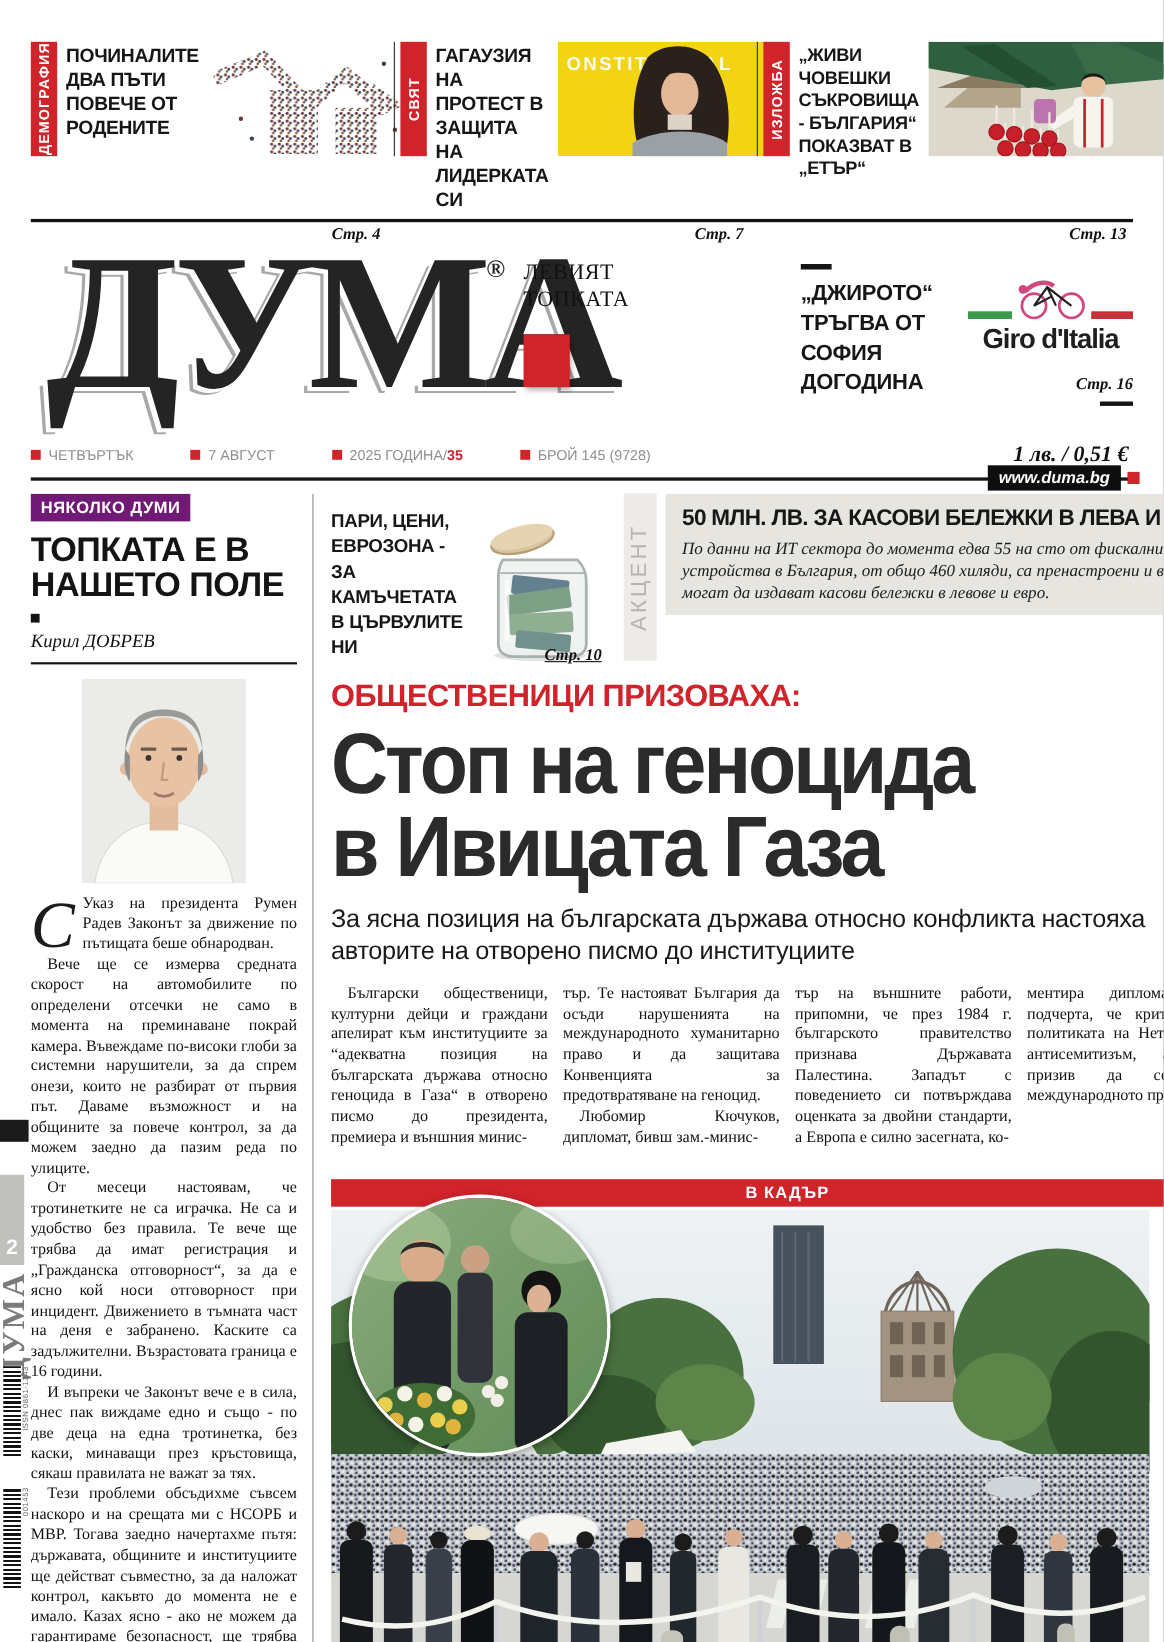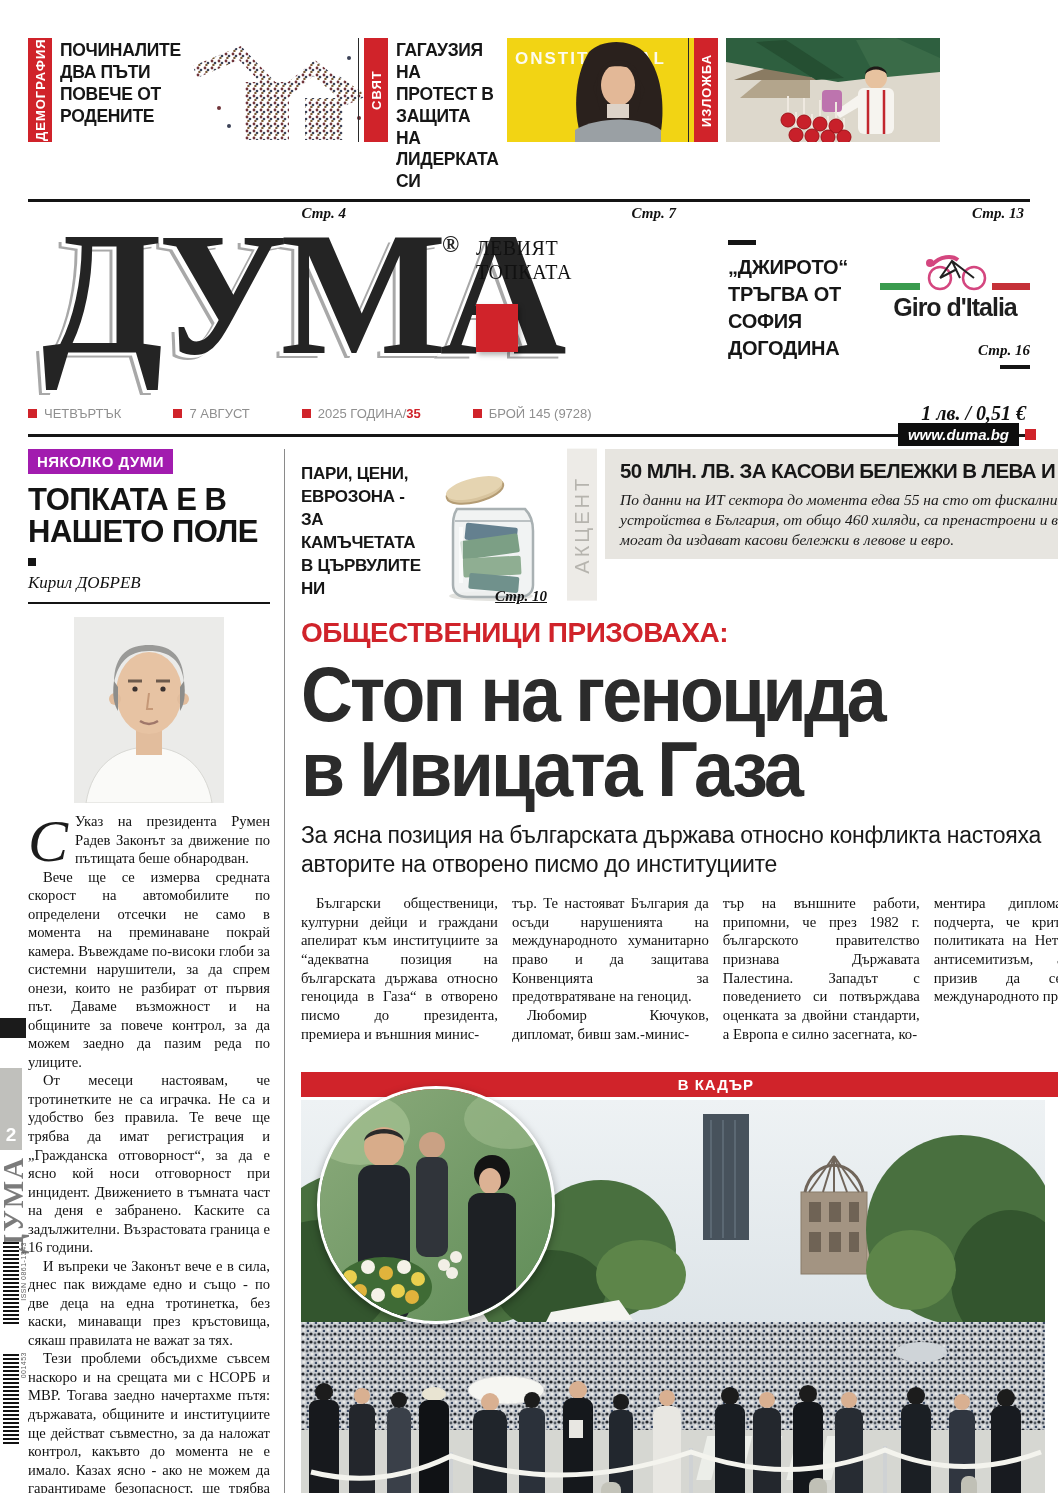--- a/index.html
+++ b/index.html
@@ -51,21 +51,21 @@
   .site-box{background:#0e0e0e;color:#fff;font:bold italic 15px "Liberation Sans",sans-serif;padding:3px 10px;}
   .site-sq{width:11px;height:11px;background:#d0232a;}
 
   
   .content{display:flex;margin-top:12px;min-height:1050px;}
   .left-col{width:242px;flex:none;padding-right:14px;border-right:1px solid #8a8a8a;
             display:flex;flex-direction:column;}
   .main-col{flex:1;padding-left:16px;display:flex;flex-direction:column;}
 
   
-  .op-label{align-self:flex-start;background:#a21caf;color:#fff;
+  .op-label{align-self:flex-start;background:#701a75;color:#fff;
             font:bold 15px "Liberation Sans",sans-serif;padding:4px 9px;letter-spacing:.5px;}
   .op-title{font:bold 31px/1.03 "Liberation Sans",sans-serif;letter-spacing:-0.5px;
             margin:10px 0 10px;color:#141414;}
   .op-sq{width:8px;height:8px;background:#141414;margin:0 0 7px;}
   .op-byline{font:italic 17px "Liberation Serif",serif;margin-bottom:9px;}
   .op-rule{border-top:2px solid #141414;margin-bottom:13px;}
   .op-photo{align-self:center;margin-bottom:9px;}
   .op-text{font:14.6px/1.27 "Liberation Serif",serif;text-align:justify;flex:1;overflow:hidden;}
   .op-text p{margin:0;text-indent:15px;}
   .op-text p.first{text-indent:0;}
@@ -172,20 +172,21 @@
         <path d="M92,34 C98,18 126,18 132,36 C124,26 100,26 92,34 Z" fill="#2a211d"></path>
         <path d="M92,34 C88,52 90,66 94,74 L86,50 Z" fill="#2a211d"></path>
         <path d="M130,36 C136,52 134,66 130,74 L138,52 Z" fill="#2a211d"></path>
         <rect x="100" y="66" width="22" height="14" fill="#ddd3c8"></rect>
         <path d="M68,104 L68,92 C90,78 136,78 154,92 L154,104 Z" fill="#9aa0a4"></path>
       </svg>
     </div>
     <div class="tdiv"></div>
     <div class="teaser t3">
       <div class="vlabel">ИЗЛОЖБА</div>
+      <div class="t-head">„ЖИВИ ЧОВЕШКИ СЪКРОВИЩА - БЪЛГАРИЯ“ ПОКАЗВАТ В „ЕТЪР“</div>
       <svg class="t-img" width="214" height="104" viewBox="0 0 214 104">
         <rect width="214" height="104" fill="#ddd8cc"></rect>
         <polygon points="14,60 84,60 84,40 50,30" fill="#b3a58c"></polygon>
         <polygon points="8,42 52,26 92,42" fill="#8a7b62"></polygon>
         <polygon points="0,0 214,0 214,32 112,44 0,24" fill="#2e5f3f"></polygon>
         <polygon points="30,4 60,2 118,40 90,42" fill="#254f32"></polygon>
         <polygon points="130,2 170,0 214,20 214,34 150,40" fill="#3a6b48"></polygon>
         <circle cx="150" cy="40" r="11" fill="#e7c29f"></circle>
         <path d="M139,36 C141,26 159,26 161,36 C155,30 145,30 139,36 Z" fill="#1e1a17"></path>
         <rect x="132" y="50" width="36" height="46" rx="6" fill="#f6f4ef"></rect>
@@ -362,21 +363,21 @@
 
       <div class="bodycols">
         <div class="bcol">
             <p class="ind">Български общественици, културни дейци и граждани апелират към институциите за “адекватна позиция на българската държава относно геноцида в Газа“ в отворено писмо до президента, премиера и външния минис-</p>
           </div>
         <div class="bcol">
           <p>тър. Те настояват България да осъди нарушенията на международното хуманитарно право и да защитава Конвенцията за предотвратяване на геноцид.</p>
           <p class="ind">Любомир Кючуков, дипломат, бивш зам.-минис-</p>
         </div>
         <div class="bcol">
-            <p>тър на външните работи, припомни, че през 1982 г. българското правителство признава Държавата Палестина. Западът с поведението си потвърждава оценката за двойни стандарти, а Европа е силно засегната, ко-</p>
+            <p>тър на външните работи, припомни, че през 1984 г. българското правителство признава Държавата Палестина. Западът с поведението си потвърждава оценката за двойни стандарти, а Европа е силно засегната, ко-</p>
           </div>
         <div class="bcol">
             <p>ментира дипломатът. Той подчерта, че критиката към политиката на Нетаняху не е антисемитизъм, а просто призив да се спазва международното право.</p>
           </div>
       </div>
       <div class="art-page">Стр. 3</div>
 
       <div class="vkadr">В КАДЪР</div>
 
       <div class="photo-wrap">

